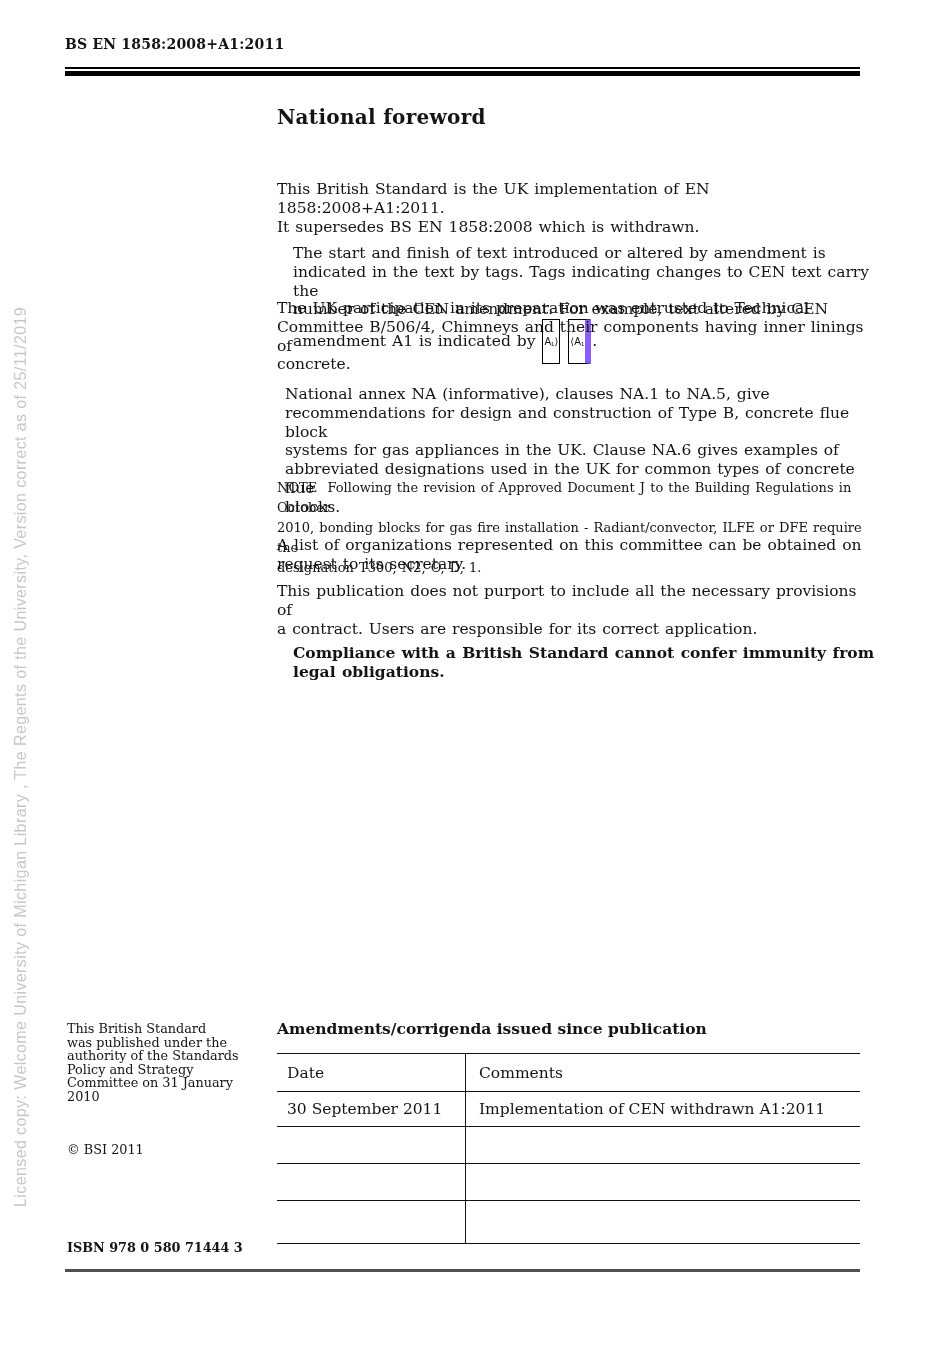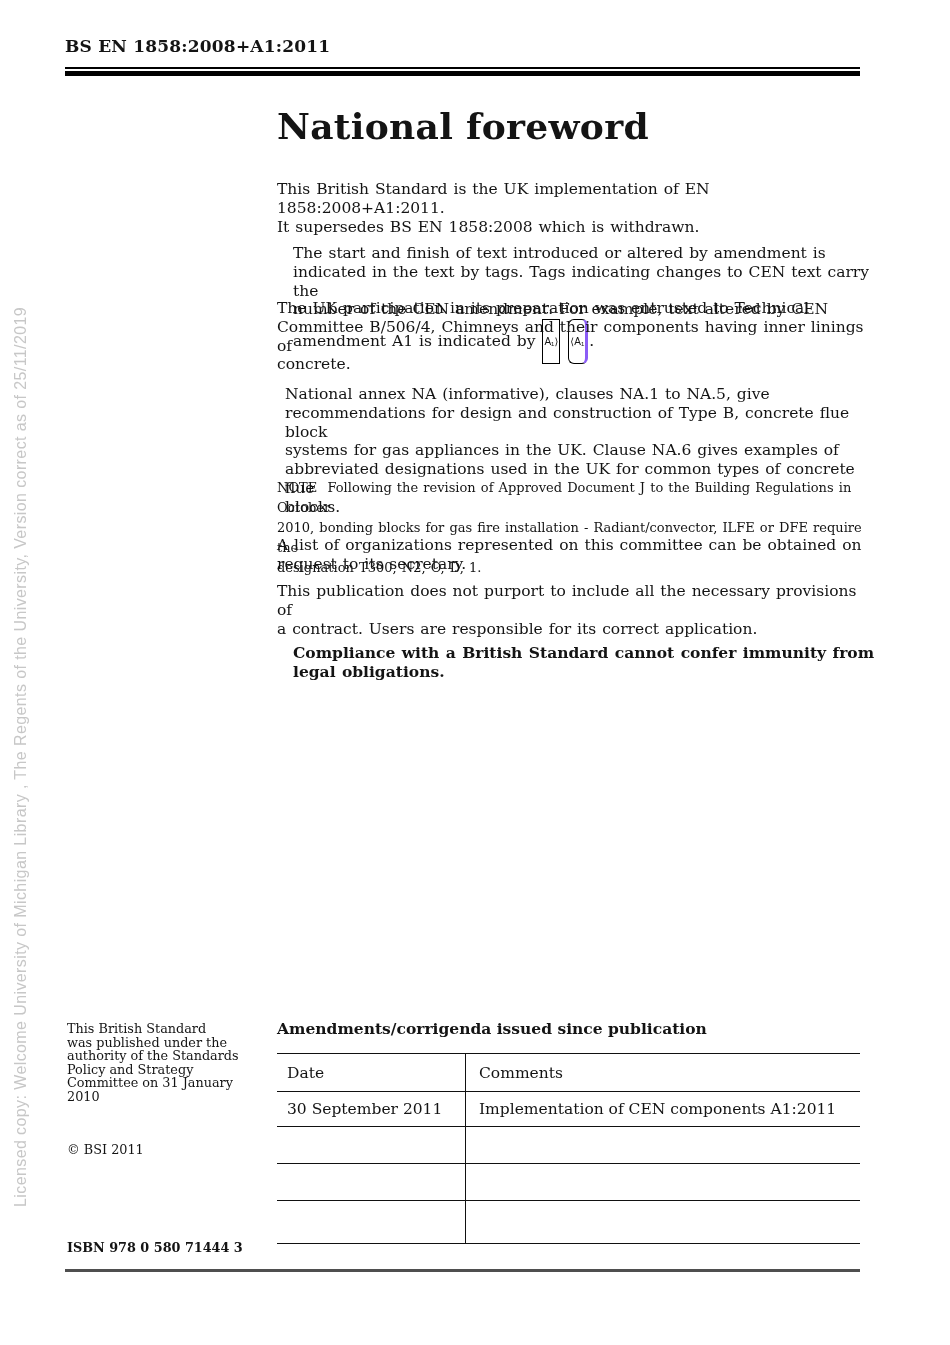--- a/index.html
+++ b/index.html
@@ -18,29 +18,29 @@
     transform-origin:0 0;
     white-space:nowrap;
     font-family:"Liberation Sans",sans-serif;
     font-size:16px;
     letter-spacing:0.4px;
     color:#c7c7c7;
   }
   .doc-header{
     position:absolute;
     left:65px;top:36px;
-    font-size:17px;font-weight:bold;
+    font-size:14px;font-weight:bold;
     letter-spacing:0.2px;
   }
   .rule-thin{position:absolute;left:65px;width:795px;height:2px;background:#000;}
   .rule-thick{position:absolute;left:65px;width:795px;height:5px;background:#000;}
   .page-title{
     position:absolute;
     left:277px;top:105px;
-    font-size:36px;font-weight:bold;
+    font-size:20px;font-weight:bold;
     letter-spacing:0.3px;
   }
   .para{
     position:absolute;
     left:277px;width:590px;
     font-size:15.5px;line-height:18.8px;
     white-space:pre-line;
     word-spacing:1px;
   }
   .para.small{font-size:13px;line-height:20px;}
@@ -48,21 +48,21 @@
   .tag{
     display:inline-block;
     font-family:"Liberation Sans",sans-serif;
     font-size:10px;line-height:11px;
     border:1px solid #000;
     padding:16px 1px;
     margin:0 1px;
     vertical-align:1px;
     text-align:right;
   }
-  .tag.end{border-right:3px solid #8b5cf6;border-radius:6px;}
+  .tag.end{border-right:6px solid #8b5cf6;}
   .footer-note{
     position:absolute;
     left:67px;top:1022px;width:185px;
     font-size:12.8px;line-height:13.6px;
     white-space:pre-line;
   }
   .copyright{position:absolute;left:67px;top:1142px;font-size:12.8px;}
   .isbn{position:absolute;left:67px;top:1240px;font-size:12.8px;font-weight:bold;}
   .amend-heading{
     position:absolute;
@@ -152,21 +152,21 @@
   <div class="amend-heading">Amendments/corrigenda issued since publication</div>
 
   <table class="amend">
     <tbody>
         <tr class="r-head">
       <td class="col-date">Date</td>
       <td class="col-comments">Comments</td>
     </tr>
     <tr class="r-1">
       <td class="col-date">30 September 2011</td>
-      <td class="col-comments">Implementation of CEN components A1:2011</td>
+      <td class="col-comments">Implementation of CEN withdrawn A1:2011</td>
     </tr>
     <tr class="r-2">
       <td class="col-date"></td>
       <td class="col-comments"></td>
     </tr>
     <tr class="r-3">
       <td class="col-date"></td>
       <td class="col-comments"></td>
     </tr>
     <tr class="r-4">

